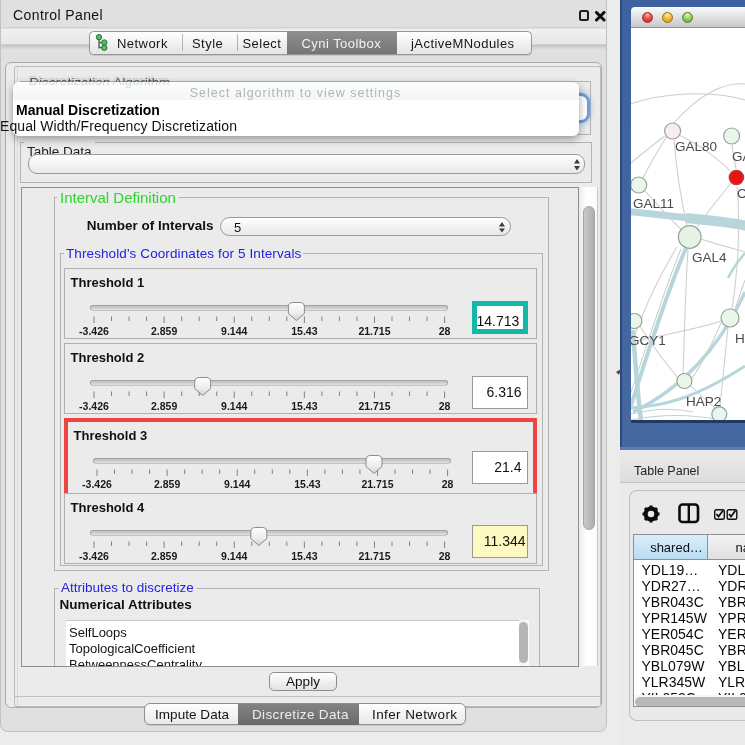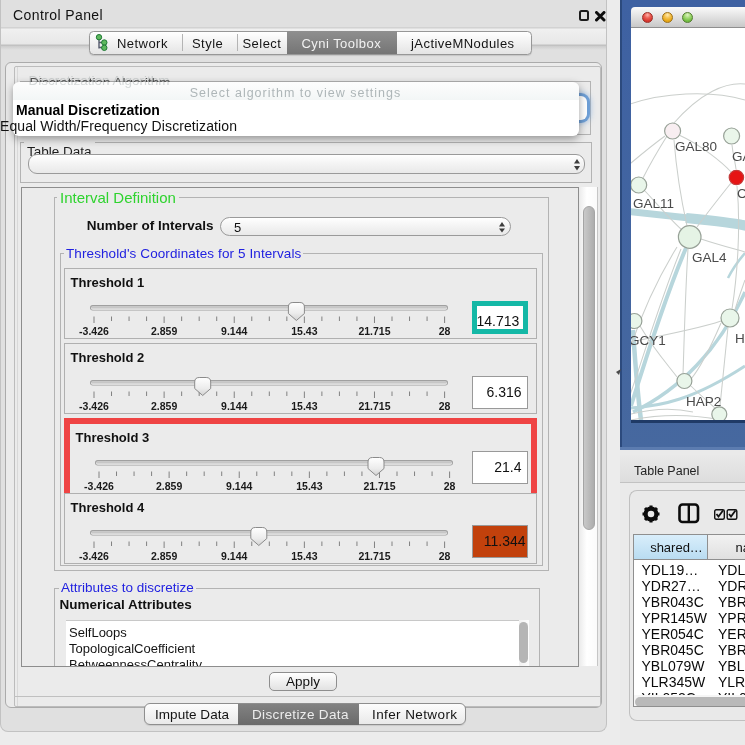--- a/index.html
+++ b/index.html
@@ -114,21 +114,21 @@
             <linearGradient id="thg1" x1="0" y1="0" x2="0" y2="1">
               <stop offset="0" stop-color="#ffffff"></stop>
               <stop offset="0.6" stop-color="#ececec"></stop>
               <stop offset="1" stop-color="#d2d2d2"></stop>
             </linearGradient>
           </defs>
         </g>
       </svg>
     </div>
     <div class="abs" style="left:470.5px;top:375.5px;width:56px;height:33px;background:#fff;border:1px solid #999;font-size:14px;color:#111;text-align:right;line-height:31px;padding-right:5px;">6.316</div>
-  <div class="abs" style="left:63px;top:418px;width:473px;height:85px;border:6px solid #ef4444;background:#ebebeb;">
+  <div class="abs" style="left:63px;top:418px;width:473px;height:85px;border:4px solid #ef4444;background:#ebebeb;">
       <div class="abs bold" style="left:5.5px;top:6px;font-size:13px;color:#111;">Threshold 3</div>
       <svg class="abs" style="left:0;top:0;" width="473" height="71">
         <rect x="25" y="36" width="358" height="5.5" rx="2.7" fill="#a0a0a0"></rect>
         <rect x="26" y="37.3" width="356" height="3.7" rx="1.8" fill="#dcdcdc"></rect>
         <rect x="26.5" y="37.5" width="355" height="1.7" rx="0.8" fill="#c6c6c6"></rect>
         <path d="M29.00,47.5 V54 M46.53,47.5 V52 M64.06,47.5 V52 M81.59,47.5 V52 M99.12,47.5 V54 M116.65,47.5 V52 M134.18,47.5 V52 M151.71,47.5 V52 M169.24,47.5 V54 M186.77,47.5 V52 M204.30,47.5 V52 M221.83,47.5 V52 M239.36,47.5 V54 M256.89,47.5 V52 M274.42,47.5 V52 M291.95,47.5 V52 M309.48,47.5 V54 M327.01,47.5 V52 M344.54,47.5 V52 M362.07,47.5 V52 M379.60,47.5 V54" stroke="#818181" stroke-width="1"></path>
         <text x="29.0" y="66" font-size="10.5px" font-weight="bold" fill="#1a1a1a" text-anchor="middle" font-family="Liberation Sans">-3.426</text>
         <text x="99.1" y="66" font-size="10.5px" font-weight="bold" fill="#1a1a1a" text-anchor="middle" font-family="Liberation Sans">2.859</text>
         <text x="169.2" y="66" font-size="10.5px" font-weight="bold" fill="#1a1a1a" text-anchor="middle" font-family="Liberation Sans">9.144</text>
         <text x="239.4" y="66" font-size="10.5px" font-weight="bold" fill="#1a1a1a" text-anchor="middle" font-family="Liberation Sans">15.43</text>
@@ -165,21 +165,21 @@
           <defs>
             <linearGradient id="thg3" x1="0" y1="0" x2="0" y2="1">
               <stop offset="0" stop-color="#ffffff"></stop>
               <stop offset="0.6" stop-color="#ececec"></stop>
               <stop offset="1" stop-color="#d2d2d2"></stop>
             </linearGradient>
           </defs>
         </g>
       </svg>
     </div>
-    <div class="abs" style="left:470.5px;top:525.0px;width:56px;height:33px;background:#c2410c;border:1px solid #999;font-size:14px;color:#111;text-align:right;line-height:31px;padding-right:1px;">11.344</div>
+    <div class="abs" style="left:470.5px;top:525.0px;width:56px;height:33px;background:#fef9c3;border:1px solid #999;font-size:14px;color:#111;text-align:right;line-height:31px;padding-right:1px;">11.344</div>
 
   <div class="abs" style="left:52.5px;top:587.5px;width:486px;height:79px;border:1px solid #b3b3b3;border-bottom:none;"></div>
   <div class="abs" style="left:58px;top:579.5px;font-size:13.5px;color:#2222e0;background:#ebebeb;padding:0 2px;">Attributes to discretize</div>
   <div class="abs bold" style="left:58.5px;top:597px;font-size:13.5px;color:#111;">Numerical Attributes</div>
   <div class="abs" style="left:65px;top:619.5px;width:463px;height:46.5px;background:#fff;border-top:1px solid #c8c8c8;font-size:13px;color:#141414;line-height:16.4px;padding:4px 0 0 3px;overflow:hidden;">SelfLoops<br>TopologicalCoefficient<br>BetweennessCentrality</div>
   <div class="abs" style="left:517.5px;top:619.5px;width:10px;height:47px;background:linear-gradient(90deg,#f2f2f2,#fdfdfd);"></div>
   <div class="abs" style="left:518px;top:622px;width:9px;height:41px;background:#b5b5b5;border-radius:5px;"></div>
 
   <div class="abs" style="left:20.5px;top:665.5px;width:557px;height:1px;background:#8d8d8d;"></div>
 

